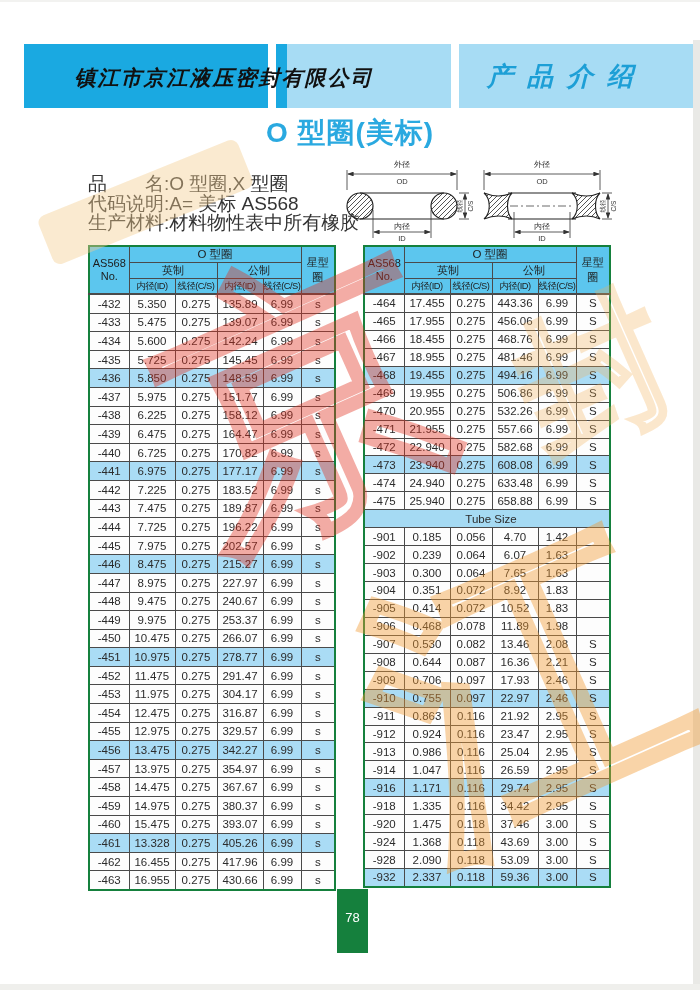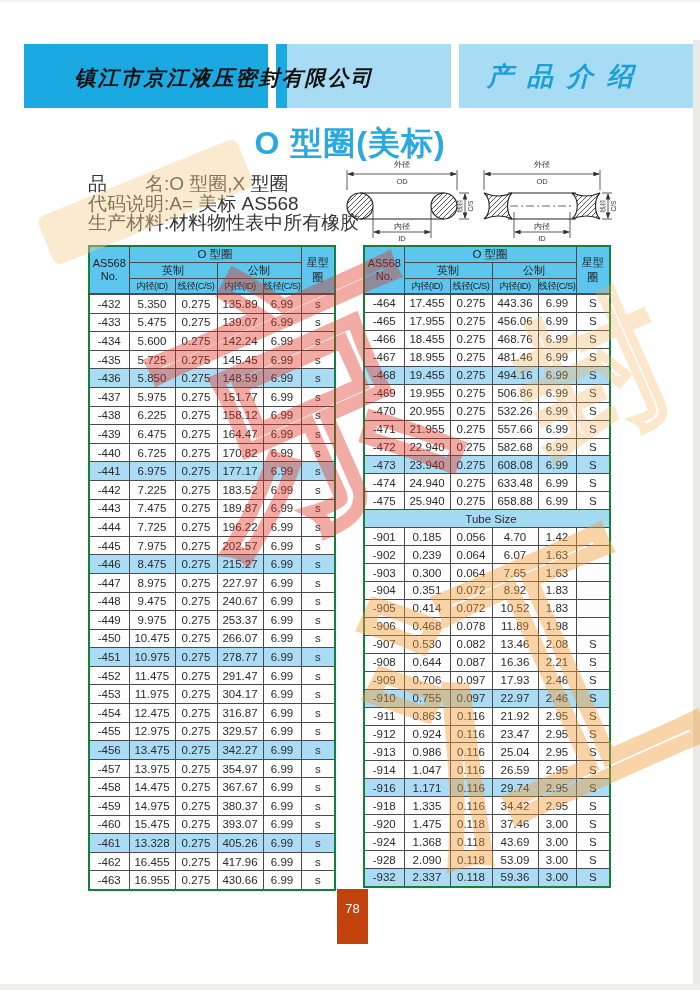--- a/index.html
+++ b/index.html
@@ -24,22 +24,22 @@
   }
   .section-name{
     position:absolute;top:54px;left:462px;width:210px;height:46px;
     font-family:"Liberation Serif",serif;font-weight:bold;font-style:italic;
     font-size:26px;letter-spacing:14px;color:#1d9fd6;line-height:46px;text-align:center;
     z-index:3;white-space:nowrap;
   }
 
   
   .page-title{
-    position:absolute;top:122px;left:0;width:700px;text-align:center;
-    font-size:32px;font-weight:bold;color:#2aa9e0;letter-spacing:1px;z-index:2;
+    position:absolute;top:114px;left:0;width:700px;text-align:center;
+    font-size:28px;font-weight:bold;color:#2aa9e0;letter-spacing:1px;z-index:2;
   }
   .info-block{position:absolute;left:88px;top:174px;font-size:19px;line-height:19.5px;color:#333;z-index:2;}
 
   
   .diagram{position:absolute;top:158px;z-index:2;}
   .diagram text{font-family:"Liberation Sans",sans-serif;fill:#333;}
   .d1{left:343px;}
   .d2{left:480px;}
 
   
@@ -81,23 +81,23 @@
   .wm-char{color:transparent;line-height:1;}
   .wm-red{left:168px;top:258px;font-size:280px;transform:rotate(-24deg);
     -webkit-text-stroke:5px rgba(226,48,30,0.40);}
   .wm-orange{left:378px;top:540px;font-size:300px;transform:rotate(-24deg);
     -webkit-text-stroke:6px rgba(240,152,48,0.42);}
   .wm-orange-sm{left:520px;top:300px;font-size:150px;transform:rotate(-24deg);
     -webkit-text-stroke:4px rgba(243,176,86,0.30);}
 
   
   .page-num{
-    position:absolute;left:337px;top:889px;width:31px;height:52px;background:#c2410c;
+    position:absolute;left:337px;top:889px;width:31px;height:52px;background:#15803d;
     color:#fff;font-size:13px;display:flex;align-items:flex-start;justify-content:center;
-    padding-top:3px;line-height:34px;z-index:2;
+    padding-top:12px;line-height:34px;z-index:2;
   }
 </style>
 </head>
 <body>
 
 <div class="edge-top"></div>
 <div class="edge-right"></div>
 <div class="edge-bottom"></div>
 
 <div class="hdr-seg hdr-dark" style="left:24px;width:244px;"></div>

